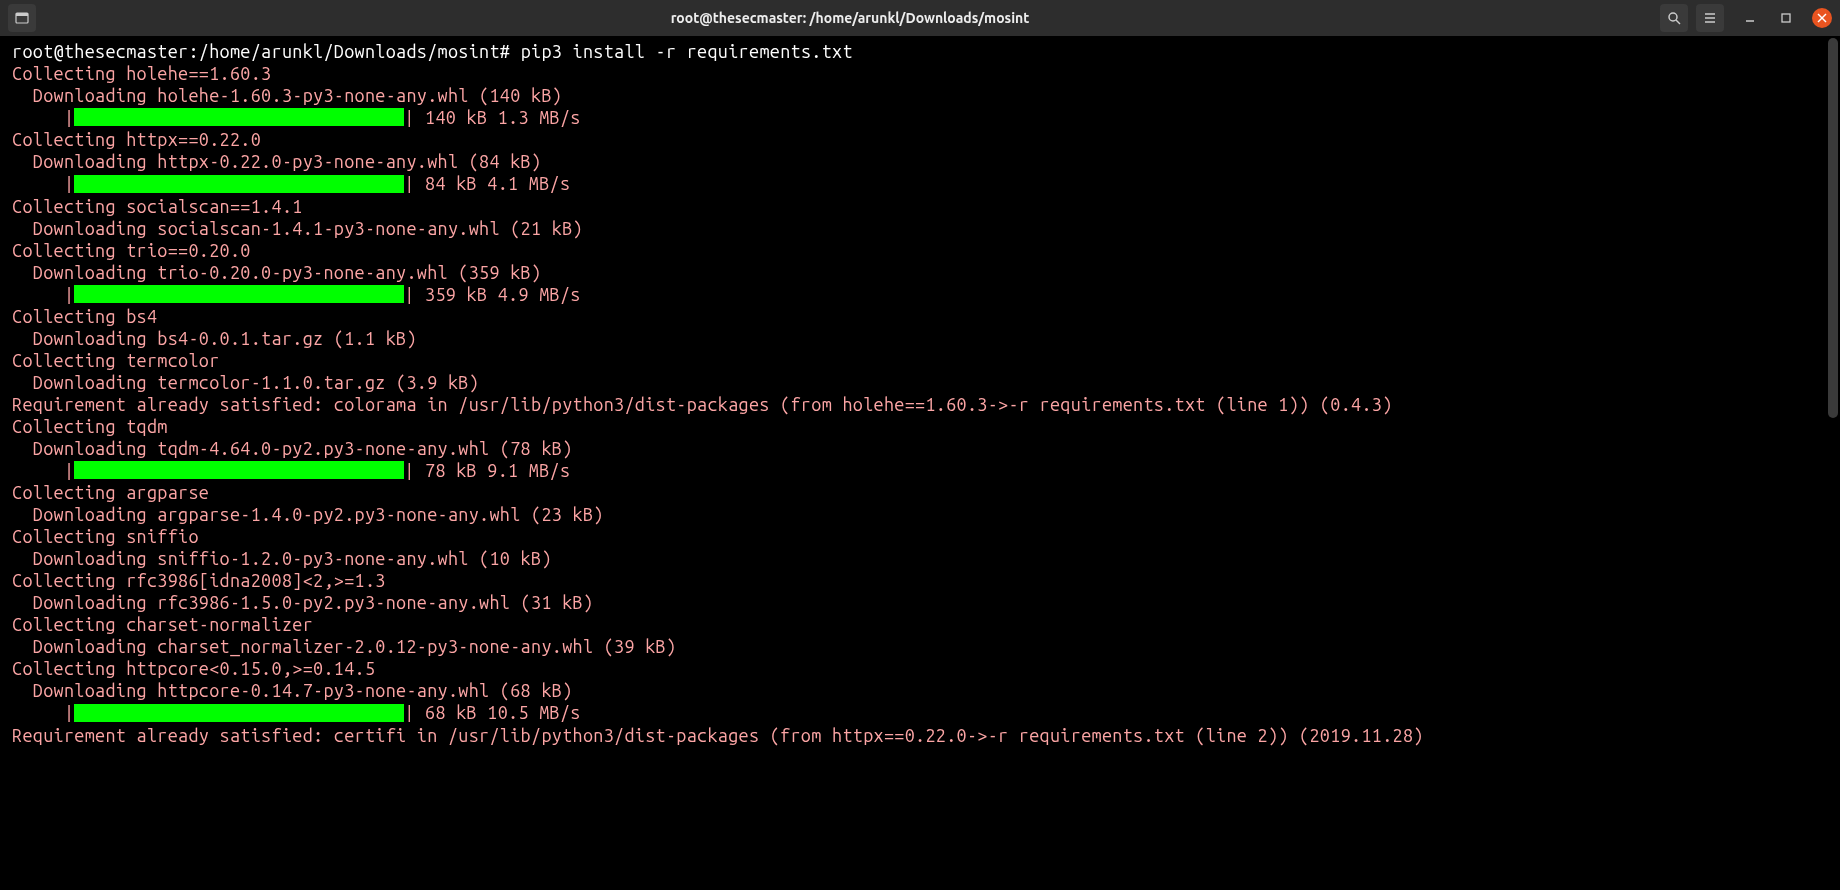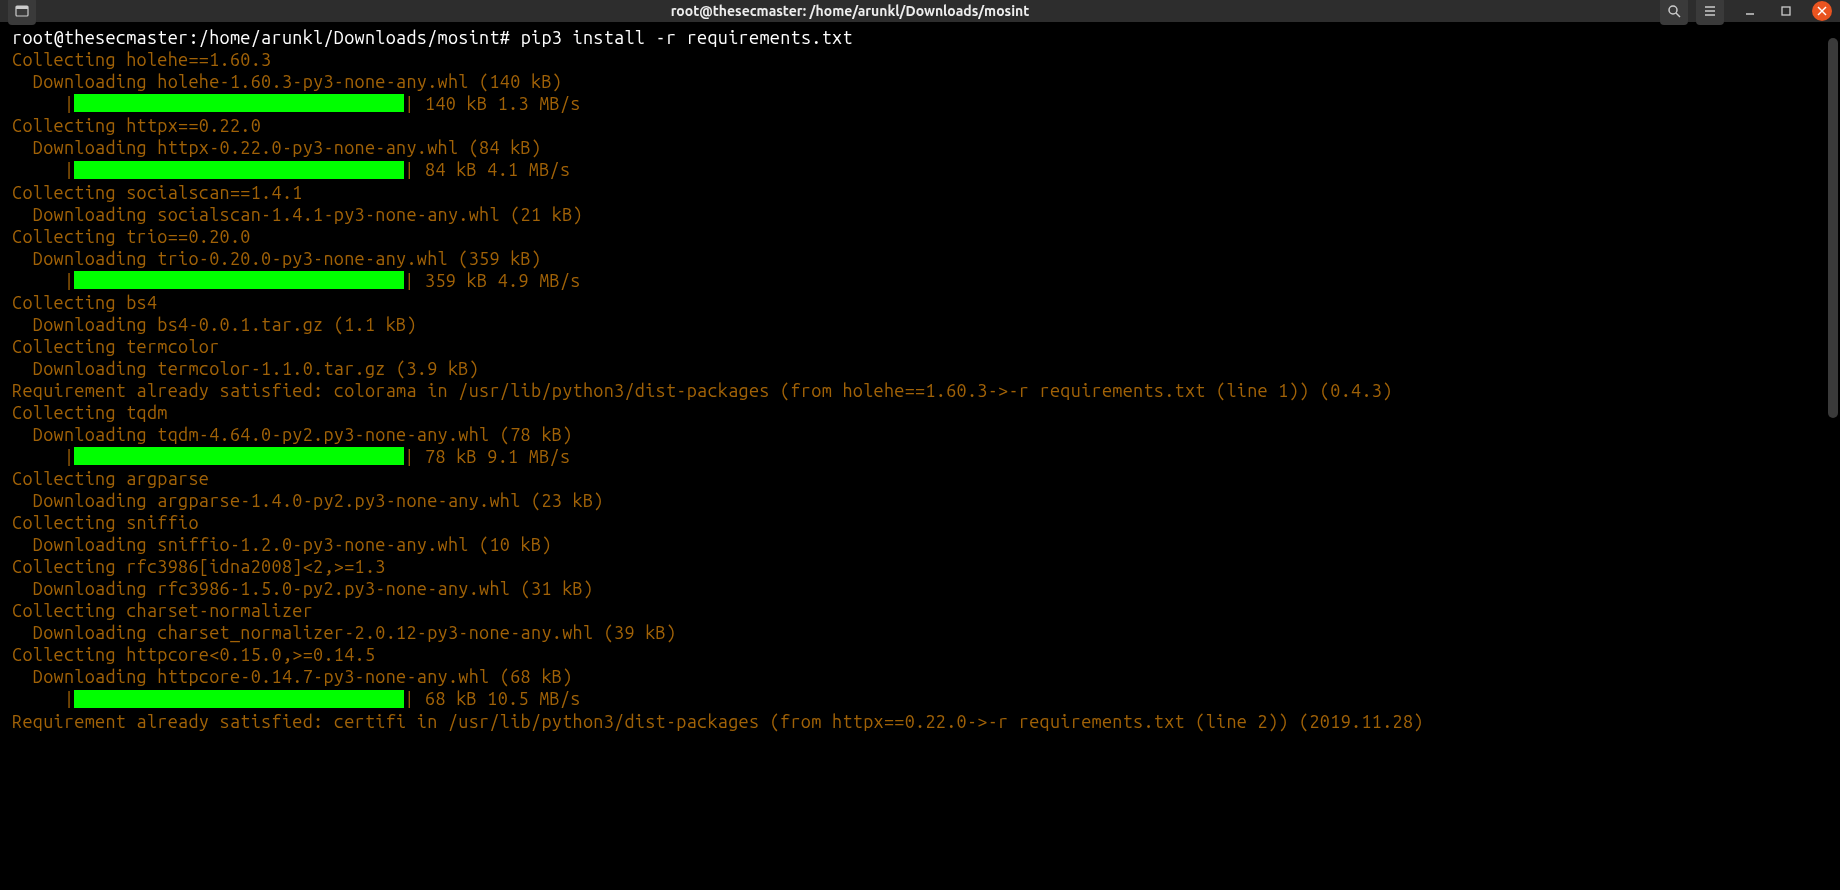--- a/index.html
+++ b/index.html
@@ -6,21 +6,21 @@
     body {
       font-family: 'Ubuntu Mono', 'DejaVu Sans Mono', monospace;
       background: #000;
       color: #00ff00;
       width: 1840px;
       height: 890px;
       overflow: hidden;
     }
     .titlebar {
       background: #2d2d2d;
-      height: 22px;
+      height: 36px;
       display: flex;
       align-items: center;
       padding: 0 8px;
       color: #d4d4d4;
     }
     .titlebar-left {
       display: flex;
       align-items: center;
     }
     .titlebar-btn {
@@ -69,21 +69,21 @@
     }
     .terminal-body {
       padding: 4px 12px;
       font-size: 18px;
       line-height: 22px;
       font-family: 'Ubuntu Mono', 'DejaVu Sans Mono', monospace;
       white-space: pre;
       letter-spacing: 0.3px;
     }
     .prompt-line { color: #ffffff; }
-    .pip-line { color: #a16207; }
+    .pip-line { color: #fca5a5; }
     .progress-bar {
       display: inline-block;
       background: #00ff00;
       height: 18px;
       vertical-align: middle;
       position: relative;
       top: -2px;
     }
     .scrollbar {
       position: absolute;

